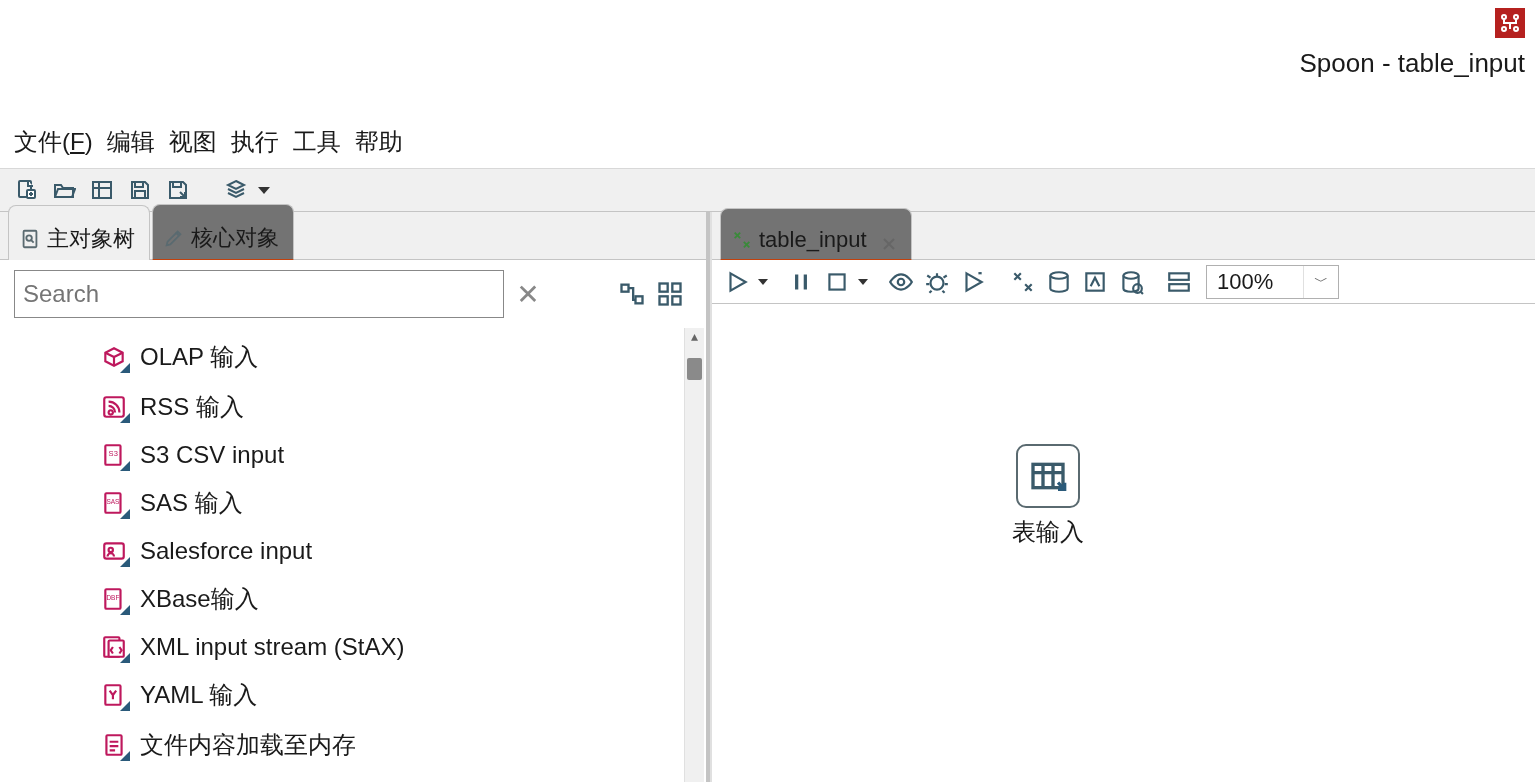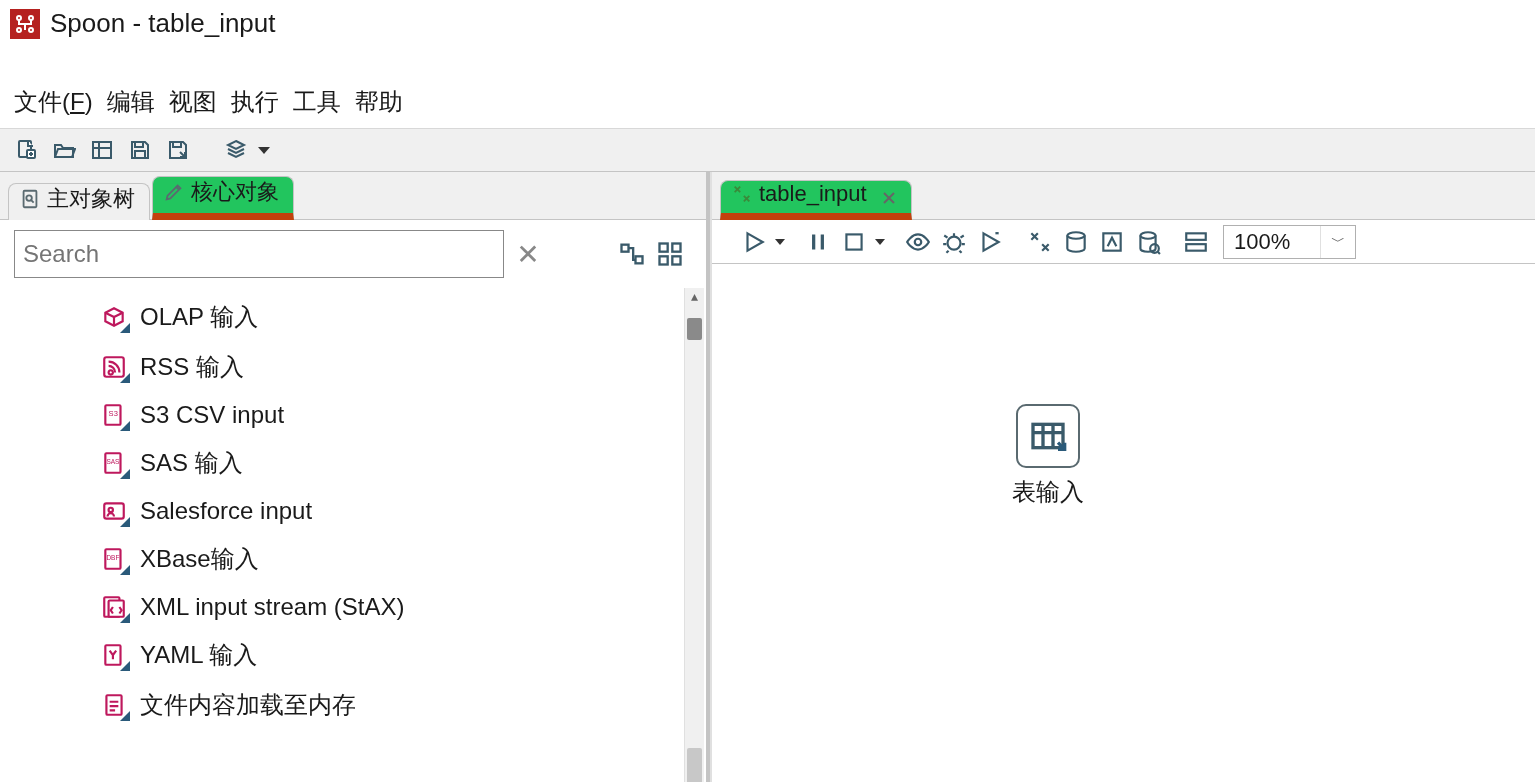--- a/index.html
+++ b/index.html
@@ -10,20 +10,21 @@
     color: #1a1a1a;
     width: 1535px;
     height: 782px;
     overflow: hidden;
   }
   .title-bar {
     display: flex;
     align-items: flex-end;
     padding: 8px 10px 6px 10px;
     gap: 10px;
+    flex-direction: column;
   }
   .app-icon {
     width: 30px; height: 30px;
     background: #b5211f;
     display: flex; align-items: center; justify-content: center;
   }
   .app-icon svg { width: 24px; height: 24px; }
   .title-text { font-size: 26px; font-weight: 400; }
 
   .menu-bar {
@@ -84,34 +85,34 @@
     align-items: flex-end;
     padding: 6px 8px 0 8px;
     background: #f0f0f0;
     border-bottom: 1px solid #c4c4c4;
     height: 48px;
   }
   .tab {
     display: flex;
     align-items: center;
     gap: 6px;
-    padding: 0 14px 6px 10px;
+    padding: 18px 14px 6px 10px;
     border: 1px solid #c4c4c4;
     border-bottom: none;
     border-radius: 8px 8px 0 0;
     background: #f0f0f0;
     margin-right: 2px;
     font-size: 22px;
     cursor: pointer;
     position: relative;
     top: 1px;
   }
   .tab.active {
-    background: #22c55e;
-    border-bottom: 7px solid #c2410c;
+    background: #737373;
+    border-bottom: 1px solid #c2410c;
   }
   .tab-icon { width: 22px; height: 22px; display:flex; align-items:center; justify-content:center; color:#5a6a70;}
   .tab-close { width: 16px; height: 16px; margin-left:8px; color:#666; cursor:pointer;}
 
   .search-row {
     display: flex;
     align-items: center;
     padding: 10px 14px;
     gap: 10px;
   }
@@ -176,21 +177,21 @@
     position:absolute; left:2px; right:2px;
     bottom:6px; height:40px;
     background:#c8c8c8;
     border-radius:2px;
   }
 
   .canvas-toolbar {
     display:flex;
     align-items:center;
     gap:6px;
-    padding: 4px 27px;
+    padding: 4px 10px;
     border-bottom:1px solid #c4c4c4;
     background:#fff;
     height:44px;
   }
   .ctb-btn {
     width:30px; height:30px;
     display:flex; align-items:center; justify-content:center;
     color:#3a5a6a; cursor:pointer;
   }
   .ctb-btn svg { width:26px; height:26px; }

